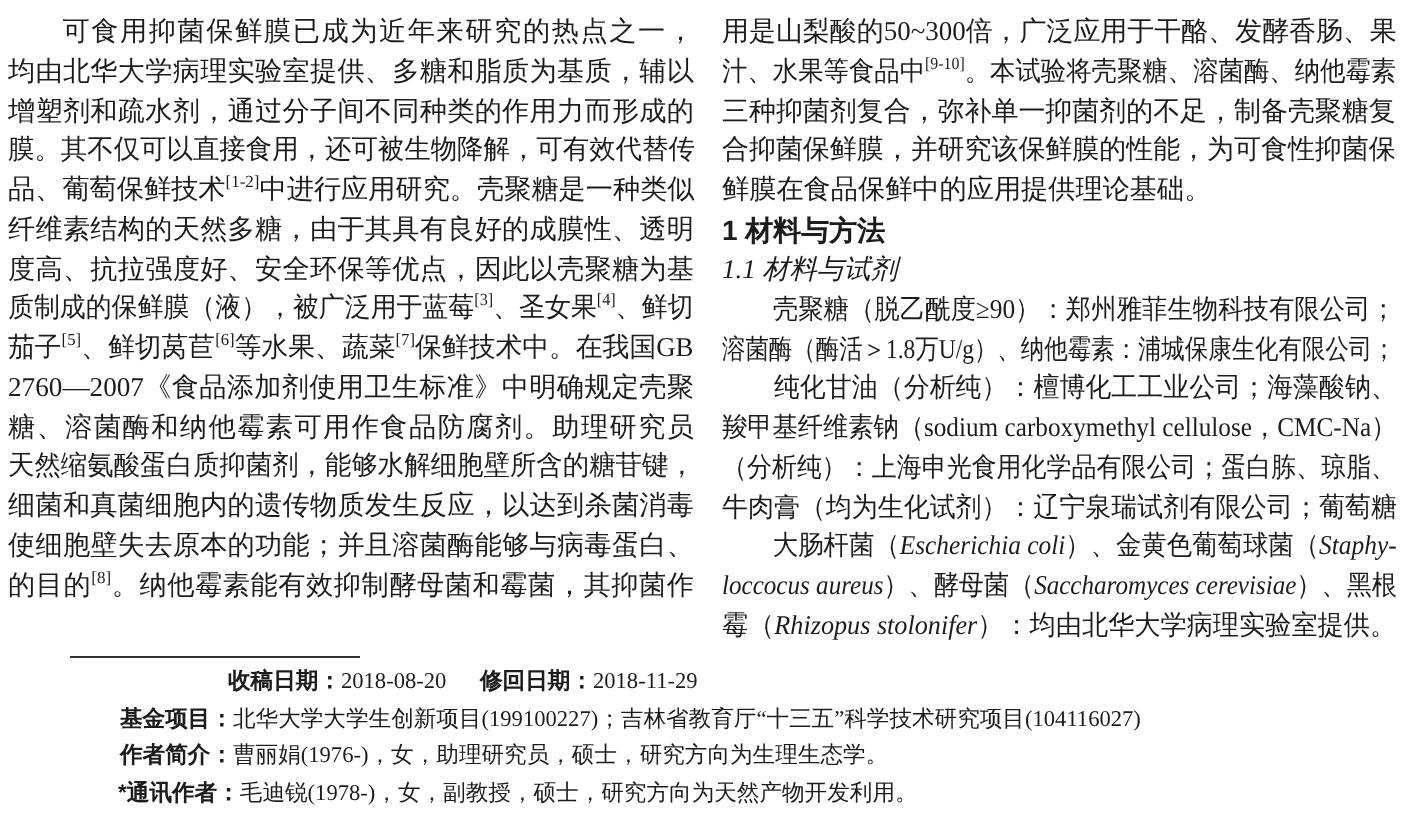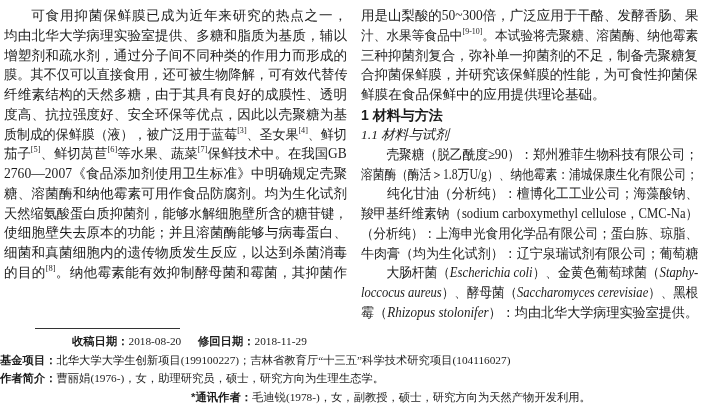--- a/index.html
+++ b/index.html
@@ -31,48 +31,49 @@
   }
   .footnote {
     position:absolute; left:0; top:327px; width:706px;
     font-size:11.3px; line-height:18.6px;
   }
   .fn-rule {
     position:absolute; left:35px; top:1px; width:145px; height:0;
     border-top:1px solid #333;
   }
   .fn-lines { padding-top:5px; }
-  .fn-line { white-space:nowrap; }
-  .fn-line1 { padding-left:72px; }
-  .fn-line4 { padding-left:76px;text-align:center; }
+  .fn-line { padding-left:60px; white-space:nowrap; }
+  .fn-line1 { padding-left:114px; }
+  .fn-line4 { padding-left:59px; }
   .fn-label {
     font-family:"Liberation Sans","DejaVu Sans",sans-serif; font-weight:bold;
   }
   .fn-group { display:inline-block; width:126px; }
 </style>
 </head>
 <body>
 
 <div class="page">
 
   <div class="col col-left">
       <div>
         <div class="line indent">可食用抑菌保鲜膜已成为近年来研究的热点之一，</div>
         <div class="line">均由北华大学病理实验室提供、多糖和脂质为基质，辅以</div>
         <div class="line">增塑剂和疏水剂，通过分子间不同种类的作用力而形成的</div>
         <div class="line" style="transform-origin: 0px 50%; transform: scaleX(0.971671);">膜。其不仅可以直接食用，还可被生物降解，可有效代替传</div>
+        <div class="line">品、葡萄保鲜技术<sup>[1-2]</sup>中进行应用研究。壳聚糖是一种类似</div>
         <div class="line">纤维素结构的天然多糖，由于其具有良好的成膜性、透明</div>
         <div class="line">度高、抗拉强度好、安全环保等优点，因此以壳聚糖为基</div>
         <div class="line" style="transform-origin: 0px 50%; transform: scaleX(0.952778);">质制成的保鲜膜（液），被广泛用于蓝莓<sup>[3]</sup>、圣女果<sup>[4]</sup>、鲜切</div>
         <div class="line" style="transform-origin: 0px 50%; transform: scaleX(0.985632);">茄子<sup>[5]</sup>、鲜切莴苣<sup>[6]</sup>等水果、蔬菜<sup>[7]</sup>保鲜技术中。在我国GB</div>
         <div class="line">2760—2007《食品添加剂使用卫生标准》中明确规定壳聚</div>
-        <div class="line">糖、溶菌酶和纳他霉素可用作食品防腐剂。均为生化试剂</div>
+        <div class="line">糖、溶菌酶和纳他霉素可用作食品防腐剂。助理研究员</div>
         <div class="line" style="transform-origin: 0px 50%; transform: scaleX(0.971671);">天然缩氨酸蛋白质抑菌剂，能够水解细胞壁所含的糖苷键，</div>
+        <div class="line">细菌和真菌细胞内的遗传物质发生反应，以达到杀菌消毒</div>
         <div class="line">使细胞壁失去原本的功能；并且溶菌酶能够与病毒蛋白、</div>
-        <div class="line">细菌和真菌细胞内的遗传物质发生反应，以达到杀菌消毒</div>
         <div class="line">的目的<sup>[8]</sup>。纳他霉素能有效抑制酵母菌和霉菌，其抑菌作</div>
       </div>
     </div>
 
   <div class="col col-right">
     <div>
         <div>
           <div class="line" style="transform-origin: 0px 50%; transform: scaleX(0.991176);">用是山梨酸的50~300倍，广泛应用于干酪、发酵香肠、果</div>
           <div class="line" style="transform-origin: 0px 50%; transform: scaleX(0.933518);">汁、水果等食品中<sup>[9-10]</sup>。本试验将壳聚糖、溶菌酶、纳他霉素</div>
           <div class="line" style="transform-origin: 0px 50%; transform: scaleX(0.991176);">三种抑菌剂复合，弥补单一抑菌剂的不足，制备壳聚糖复</div>

